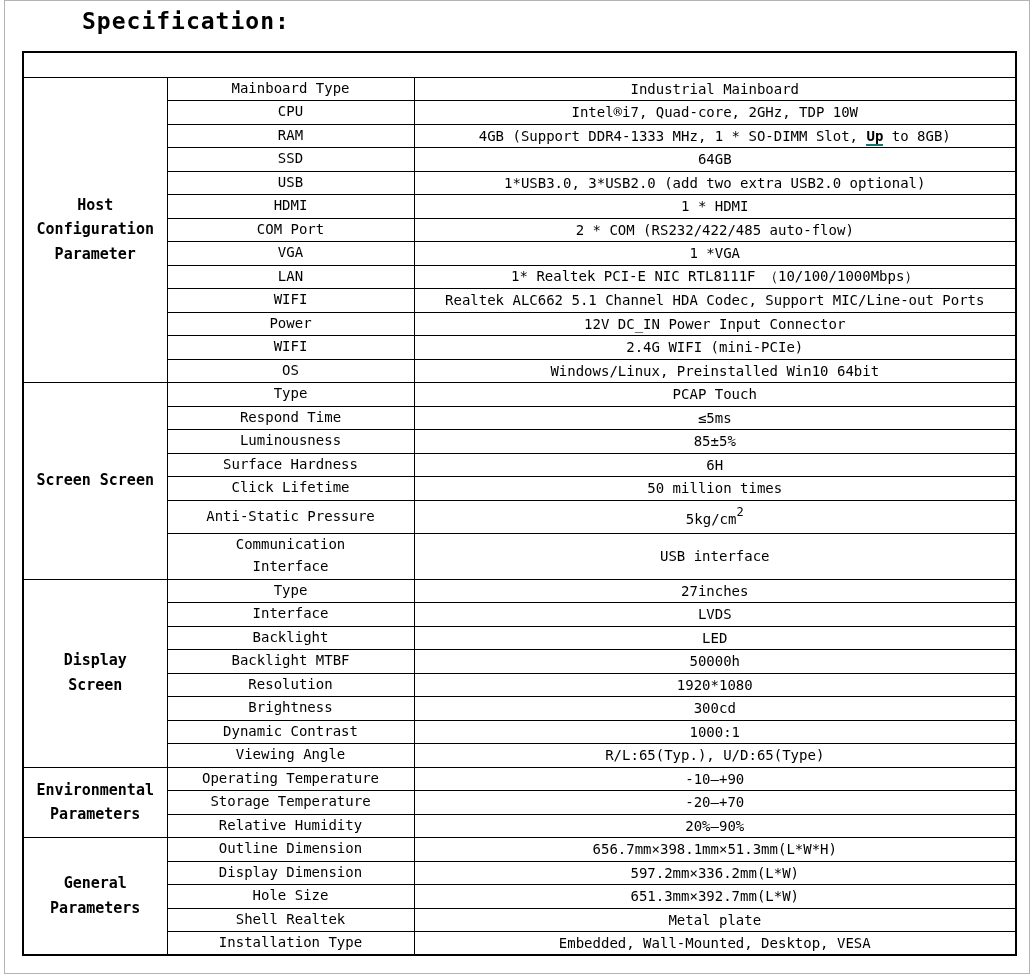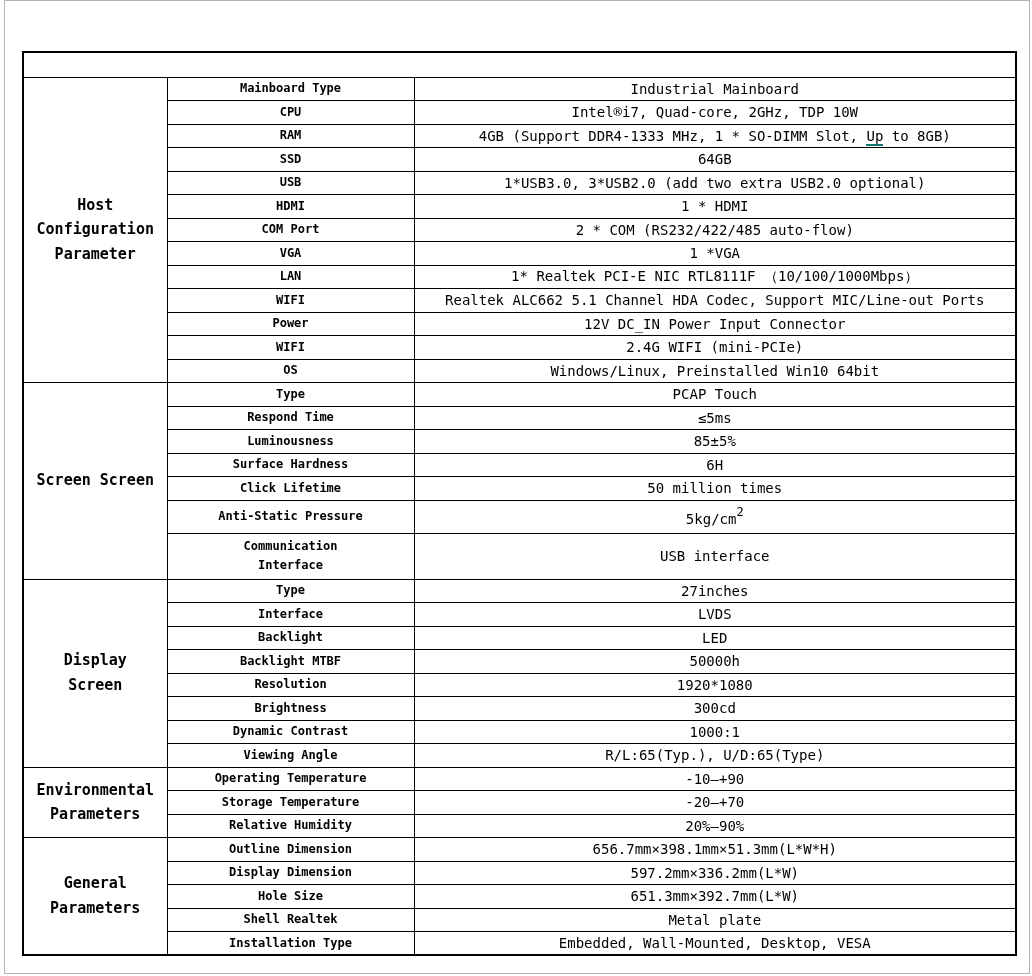--- a/index.html
+++ b/index.html
@@ -50,45 +50,47 @@
   tr.spec-row.sup-row { height: 33px; }
   tr.spec-row.tall-row { height: 46px; }
   td.group {
     font-weight: bold;
     font-size: 15px;
     line-height: 1.65;
     white-space: pre-line;
     margin-left: 21px;
   }
   td.param {
-    font-weight: bold;
-    font-size: 12px;
+    font-weight: normal;
+    font-size: 14px;
     line-height: 1.55;
     white-space: pre-line;
   }
   td.value {
     font-weight: normal;
     font-size: 14px;
     white-space: nowrap;
   }
   td.value sup {
     font-size: 12px;
     position: relative;
     top: -2px;
   }
   .spellcheck-underline {
     border-bottom: 2px solid #0f766e;
     padding-bottom: 0px;
+    font-weight: bold;
   }
 </style>
 </head>
 <body>
 
 <div class="page">
   <div class="page-border"></div>
+  <div class="title">Specification:</div>
   <table class="spec-table">
     <colgroup>
       <col style="width:144px">
       <col style="width:247px">
       <col style="width:602px">
     </colgroup>
     <tbody id="spec-body">
         <tr class="header-row">
           <td colspan="3"></td>
         </tr>

